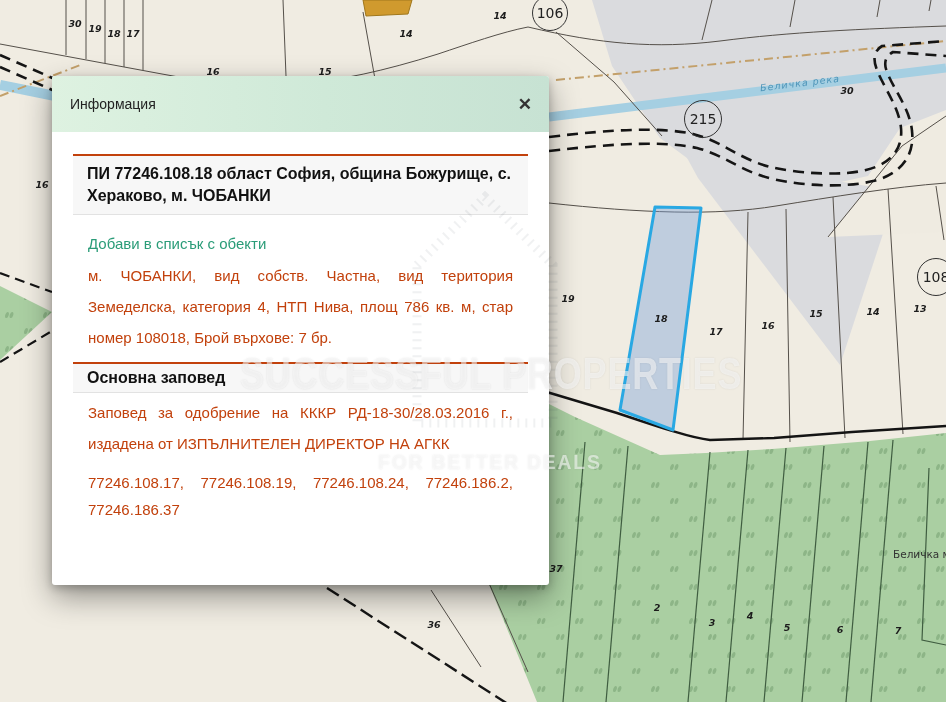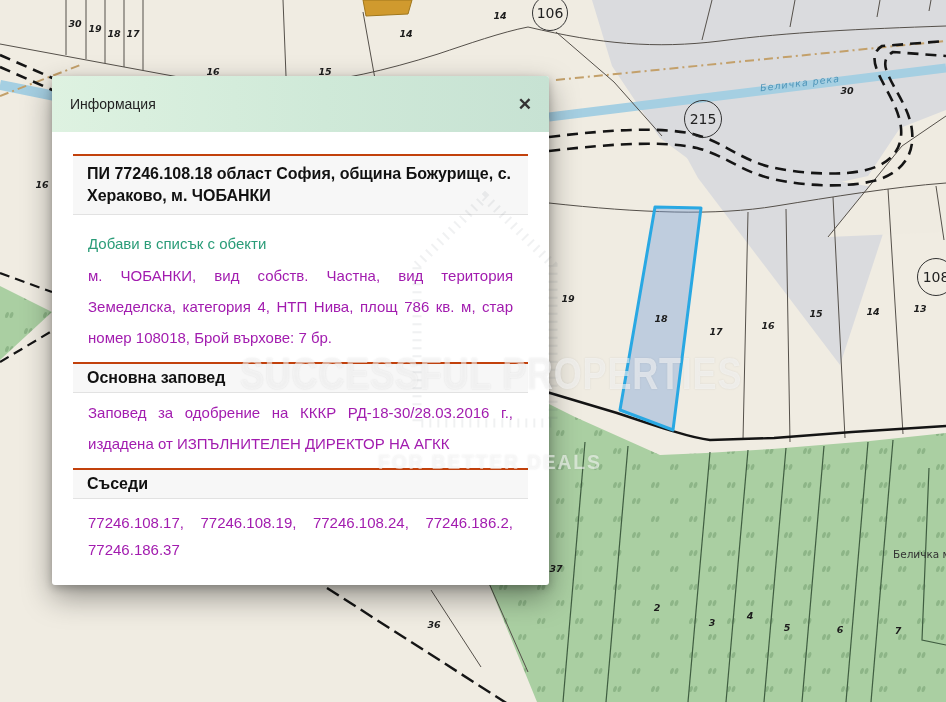--- a/index.html
+++ b/index.html
@@ -23,21 +23,21 @@
          box-shadow:0 12px 30px rgba(0,0,0,.38),0 3px 8px rgba(0,0,0,.22);}
   .popup-header{height:56px;display:flex;align-items:center;justify-content:space-between;
          padding:0 17px 0 18px;border-radius:3px 3px 0 0;
          background:linear-gradient(90deg,#def2e1 0%,#cfe9d8 55%,#c7e2d3 100%);
          font-size:14px;color:#222;gap:40px;}
   .close-btn{font-size:17px;color:#333;font-weight:bold;cursor:pointer;line-height:1;}
   .popup-body{padding:22px 21px 0 21px;}
   .strip{background:#f7f7f7;border-top:2px solid #c2410c;border-bottom:1px solid #e2e2e2;color:#111;}
   .title-strip{padding:7px 14px;font-weight:bold;font-size:16px;line-height:22px;}
   .add-link{margin:20px 0 0 15px;font-size:15px;color:#2a9c78;cursor:pointer;width:fit-content;}
-  .para{margin:8px 15px 0 15px;font-size:15px;color:#a21caf;text-align:justify;}
+  .para{margin:8px 15px 0 15px;font-size:15px;color:#c2410c;text-align:justify;}
   .p1{line-height:31px;}
   .sec{margin-top:9px;padding:5px 14px;font-weight:bold;font-size:16px;}
   .p2{margin-top:4px;line-height:31px;}
   .p3{margin-top:10px;line-height:27px;}
 
   
   #watermark{position:absolute;left:0;top:0;width:946px;height:702px;z-index:3;pointer-events:none;}
   .wm1{position:absolute;left:240px;top:348px;font-size:45px;font-weight:bold;white-space:nowrap;
        color:rgba(255,255,255,.55);letter-spacing:1px;transform:scaleX(.8);transform-origin:0 0;
        text-shadow:0 0 2px rgba(110,110,110,.18);}
@@ -180,21 +180,20 @@
     <div class="popup-header">
       <span>Информация</span>
       <span class="close-btn">✕</span>
     </div>
     <div class="popup-body">
       <div class="strip title-strip">ПИ 77246.108.18 област София, община Божурище, с. Хераково, м. ЧОБАНКИ</div>
       <div class="add-link">Добави в списък с обекти</div>
       <p class="para p1">м. ЧОБАНКИ, вид собств. Частна, вид територия Земеделска, категория 4, НТП Нива, площ 786 кв. м, стар номер 108018, Брой върхове: 7 бр.</p>
       <div class="strip sec">Основна заповед</div>
       <p class="para p2">Заповед за одобрение на КККР РД-18-30/28.03.2016 г., издадена от ИЗПЪЛНИТЕЛЕН ДИРЕКТОР НА АГКК</p>
-      <div class="strip sec">Съседи</div>
       <p class="para p3">77246.108.17, 77246.108.19, 77246.108.24, 77246.186.2, 77246.186.37</p>
     </div>
   </div>
 
   <div id="watermark">
     <svg class="wm-house" width="160" height="250" viewBox="0 0 160 250">
       <polygon points="12,80 80,12 148,80 148,238 12,238" fill="none" stroke="rgba(70,80,95,0.08)" stroke-width="9" stroke-dasharray="2 6"></polygon>
     </svg>
     <span class="wm1">SUCCESSFUL PROPERTIES</span>
     <span class="wm2">FOR BETTER DEALS</span>

